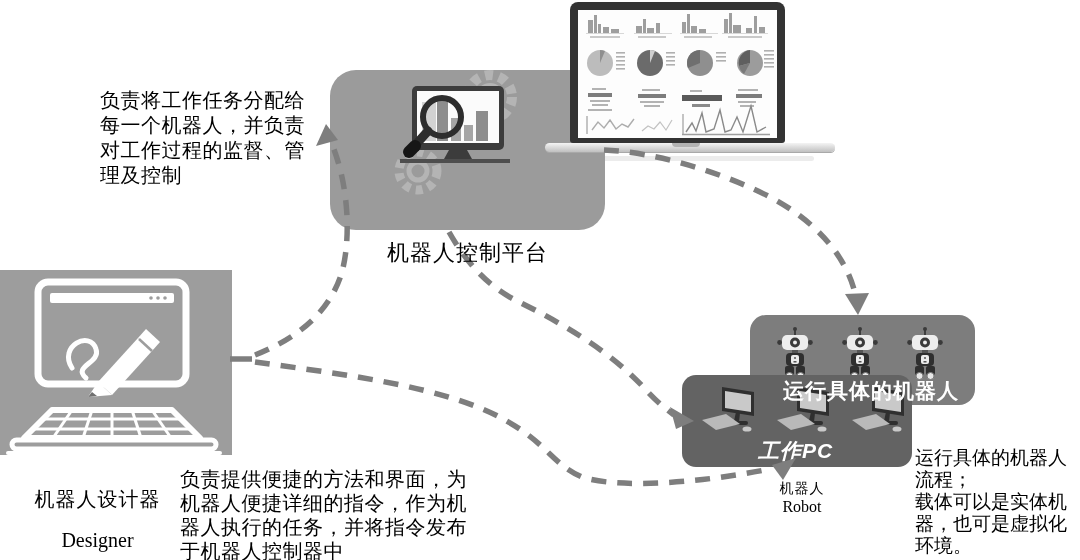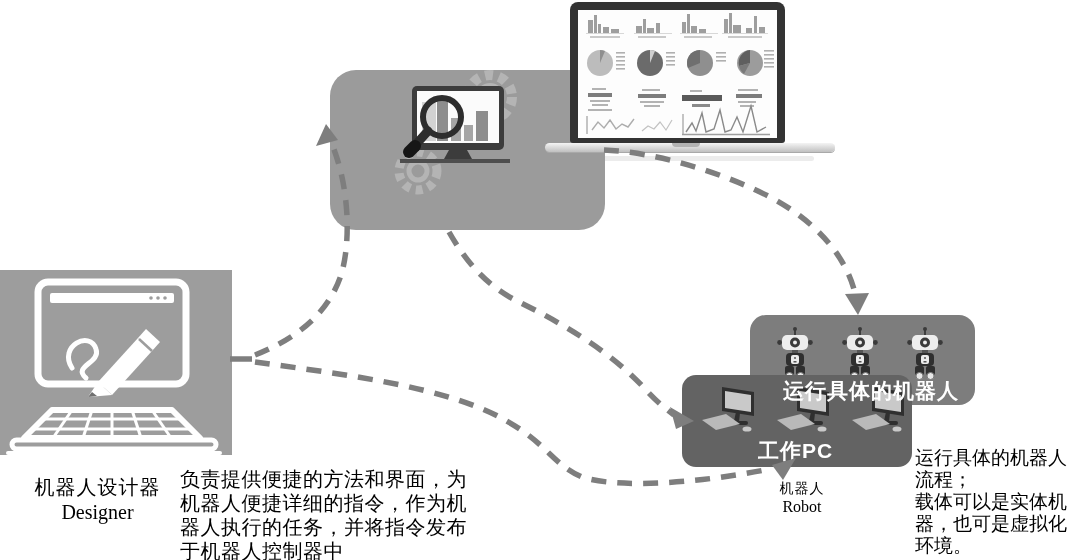--- a/index.html
+++ b/index.html
@@ -4,39 +4,43 @@
 <style>
   html,body{margin:0;padding:0;background:#ffffff;}
   .canvas{position:relative;width:1080px;height:560px;overflow:hidden;
           font-family:"Liberation Sans","DejaVu Sans",sans-serif;color:#000;}
   .abs{position:absolute;}
   .note{font-size:20px;line-height:25px;white-space:pre-line;letter-spacing:0.5px;}
   .note-sm{font-size:19px;line-height:22px;white-space:pre-line;}
   .node-label{text-align:center;}
   .zh{font-size:22px;letter-spacing:1px;}
   .en{font-family:"Liberation Serif","DejaVu Serif",serif;font-size:21px;}
-  .box{position:absolute;}
+  .box{position:absolute;font-style:italic;}
   .center-box{left:330px;top:70px;width:275px;height:160px;background:#9b9b9b;border-radius:26px;z-index:2;}
   .designer-box{left:0px;top:270px;width:232px;height:185px;background:#9d9d9d;z-index:2;}
   .robot-box{left:750px;top:315px;width:225px;height:90px;background:#7d7d7d;border-radius:16px;z-index:2;}
   .pc-box{left:682px;top:375px;width:230px;height:92px;background:#636363;border-radius:14px;z-index:3;}
   .white-label{position:absolute;color:#fff;font-size:21px;font-weight:600;letter-spacing:1px;z-index:5;}
   .laptop-frame{left:570px;top:2px;width:215px;height:141px;background:#333;border-radius:8px 8px 3px 3px;z-index:2;}
   .laptop-screen{position:absolute;left:8px;top:8px;width:199px;height:128px;background:#fdfdfd;}
   .laptop-base{left:545px;top:143px;width:290px;height:9px;background:linear-gradient(#f4f4f4,#c0c0c0);border-radius:5px;z-index:2;box-shadow:0 1px 0 #a9a9a9;}
   .laptop-notch{left:672px;top:143px;width:28px;height:4px;background:#b3b3b3;border-radius:0 0 6px 6px;z-index:2;}
   .laptop-shadow{left:562px;top:156px;width:252px;height:5px;background:#ececec;border-radius:3px;z-index:1;}
   .connector-layer{left:0;top:0;width:1080px;height:560px;z-index:6;pointer-events:none;}
   .notes-layer{z-index:7;}
 </style>
 </head>
 <body>
 
 <div class="canvas">
 
+  <div class="abs note notes-layer" style="left:100px;top:88px;width:240px;">负责将工作任务分配给
+每一个机器人，并负责
+对工作过程的监督、管
+理及控制</div>
 
   <div class="box center-box">
     <svg width="275" height="160" viewBox="0 0 275 160">
       <g>
         <circle cx="160" cy="27" r="22" fill="none" stroke="#b4b4b4" stroke-width="10" stroke-dasharray="8 6"></circle>
         <circle cx="160" cy="27" r="11" fill="none" stroke="#b4b4b4" stroke-width="6"></circle>
       </g>
       <g>
         <circle cx="88" cy="101" r="19" fill="none" stroke="#b4b4b4" stroke-width="9" stroke-dasharray="7 5.5"></circle>
         <circle cx="88" cy="101" r="9" fill="none" stroke="#b4b4b4" stroke-width="5"></circle>
@@ -53,20 +57,21 @@
         <polygon points="119,80 137,80 142,89 114,89" fill="#3c3c3c"></polygon>
       </g>
       <g>
         <circle cx="112" cy="47" r="19" fill="none" stroke="#2d2d2d" stroke-width="6"></circle>
         <line x1="98" y1="61" x2="80" y2="81" stroke="#2d2d2d" stroke-width="9" stroke-linecap="round"></line>
         <line x1="85" y1="76" x2="79" y2="82" stroke="#161616" stroke-width="12" stroke-linecap="round"></line>
       </g>
     </svg>
   </div>
   <div class="abs node-label notes-layer" style="left:330px;top:238px;width:275px;">
+    <div class="zh">机器人控制平台</div>
   </div>
 
   <div class="abs laptop-shadow"></div>
   <div class="abs laptop-frame">
     <div class="laptop-screen">
       <svg width="199" height="128" viewBox="0 0 199 128">
 
         <g fill="#9e9e9e">
           <rect x="10" y="10" width="5" height="13"></rect>
             <rect x="16" y="5" width="3" height="18"></rect>
@@ -188,22 +193,22 @@
         <line x1="92" y1="140" x2="83" y2="168" stroke-width="3"></line>
         <line x1="112" y1="140" x2="112" y2="168" stroke-width="3"></line>
         <line x1="132" y1="140" x2="141" y2="168" stroke-width="3"></line>
         <line x1="152" y1="140" x2="171" y2="168" stroke-width="3"></line>
       </g>
       <rect x="12" y="170" width="204" height="9" rx="4.5" fill="#9d9d9d" stroke="#fff" stroke-width="5"></rect>
       <rect x="6" y="181" width="216" height="4" rx="2" fill="#fff"></rect>
     </svg>
   </div>
   <div class="abs node-label notes-layer" style="left:5px;top:474px;width:185px;">
-    <div class="zh" style="font-size:20px;">机器人设计器</div>
-    <div class="en" style="font-size:20px;">Designer</div>
+    <div class="zh" style="font-size:20px;margin-top:12px;">机器人设计器</div>
+    <div class="en" style="font-size:20px;margin-top:16px;">Designer</div>
   </div>
 
   <div class="abs note notes-layer" style="left:180px;top:467px;width:335px;line-height:24px;">负责提供便捷的方法和界面，为
 机器人便捷详细的指令，作为机
 器人执行的任务，并将指令发布
 于机器人控制器中</div>
 
   <div class="box robot-box">
     <svg class="abs" style="left:27px;top:10px;" width="36" height="56" viewBox="0 0 36 56">
       <line x1="18" y1="4" x2="18" y2="10" stroke="#2f2f2f" stroke-width="1.6"></line>

